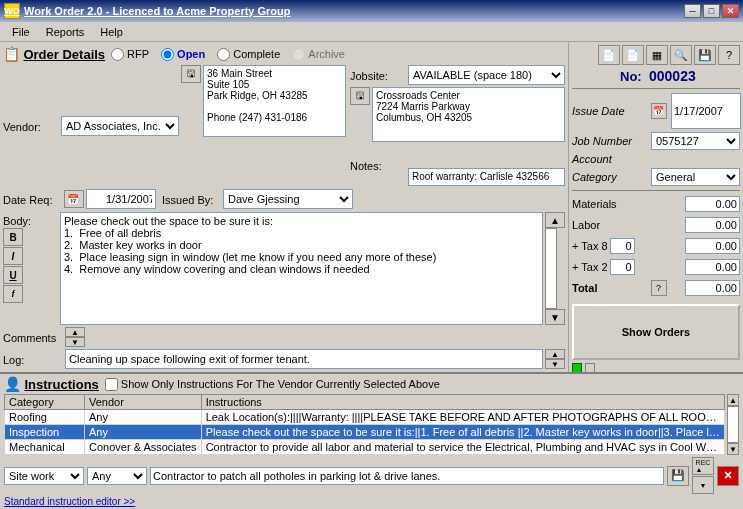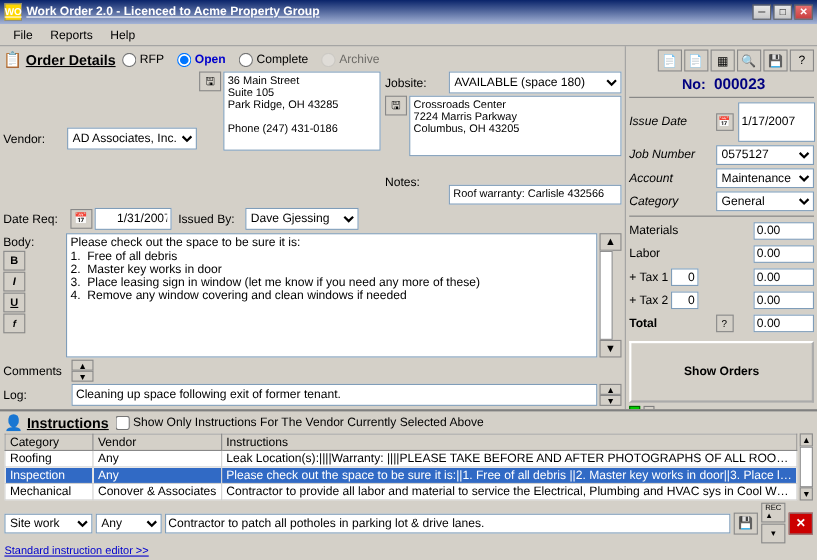--- a/index.html
+++ b/index.html
@@ -205,21 +205,21 @@
       font-size: 11px;
       padding: 1px 0;
     }
     .money-label { min-width: 60px; }
     .money-input {
       background: white;
       border: 1px solid #7f9db9;
       height: 16px;
       font-size: 11px;
       width: 55px;
-      text-align: left;
+      text-align: right;
       padding: 0 2px;
       font-family: Tahoma, Arial, sans-serif;
     }
     .tax-row {
       display: flex;
       align-items: center;
       gap: 2px;
       font-size: 11px;
       padding: 1px 0;
     }
@@ -424,21 +424,21 @@
         </div>
       </div>
 
       <div style="display:flex;align-items:center;gap:6px;padding:1px 0;">
         <span class="form-label">Date Req:</span>
         <div style="display:flex;align-items:center;gap:2px;">
           <div class="small-btn">📅</div>
           <input type="text" class="form-input" style="width: 70px; padding-left: 19px;" value="1/31/2007">
         </div>
         <span class="form-label">Issued By:</span>
-        <select class="form-select" style="width:103px;">
+        <select class="form-select" style="width:130px;">
           <option>Dave Gjessing</option>
         </select>
       </div>
 
       <div style="display:flex;gap:2px;flex:1;">
         <div style="display:flex;flex-direction:column;gap:1px;padding-top:1px;">
           <span class="form-label">Body:</span>
           <div class="body-btn" style="font-weight:bold;">B</div>
           <div class="body-btn" style="font-style:italic;">I</div>
           <div class="body-btn" style="text-decoration:underline;">U</div>
@@ -501,23 +501,20 @@
 
       <div class="right-form-row">
         <span class="right-form-label">Job Number</span>
         <select class="right-form-select">
           <option>0575127</option>
         </select>
       </div>
 
       <div class="right-form-row">
         <span class="right-form-label">Account</span>
-        <select class="right-form-select">
-          <option>Maintenance</option>
-        </select>
       </div>
 
       <div class="right-form-row">
         <span class="right-form-label">Category</span>
         <select class="right-form-select">
           <option>General</option>
         </select>
       </div>
 
       <hr class="divider-line">
@@ -526,21 +523,21 @@
         <span class="money-label">Materials</span>
         <input type="text" class="money-input" value="0.00" style="">
       </div>
 
       <div class="money-row">
         <span class="money-label">Labor</span>
         <input type="text" class="money-input" value="0.00" style="">
       </div>
 
       <div class="tax-row">
-        <span class="tax-label">+ Tax 1</span>
+        <span class="tax-label">+ Tax 8</span>
         <input type="text" class="tax-num-input" value="0" style="">
         <input type="text" class="money-input" style="margin-left: auto;" value="0.00">
       </div>
 
       <div class="tax-row">
         <span class="tax-label">+ Tax 2</span>
         <input type="text" class="tax-num-input" value="0" style="">
         <input type="text" class="money-input" style="margin-left: auto;" value="0.00">
       </div>
 

